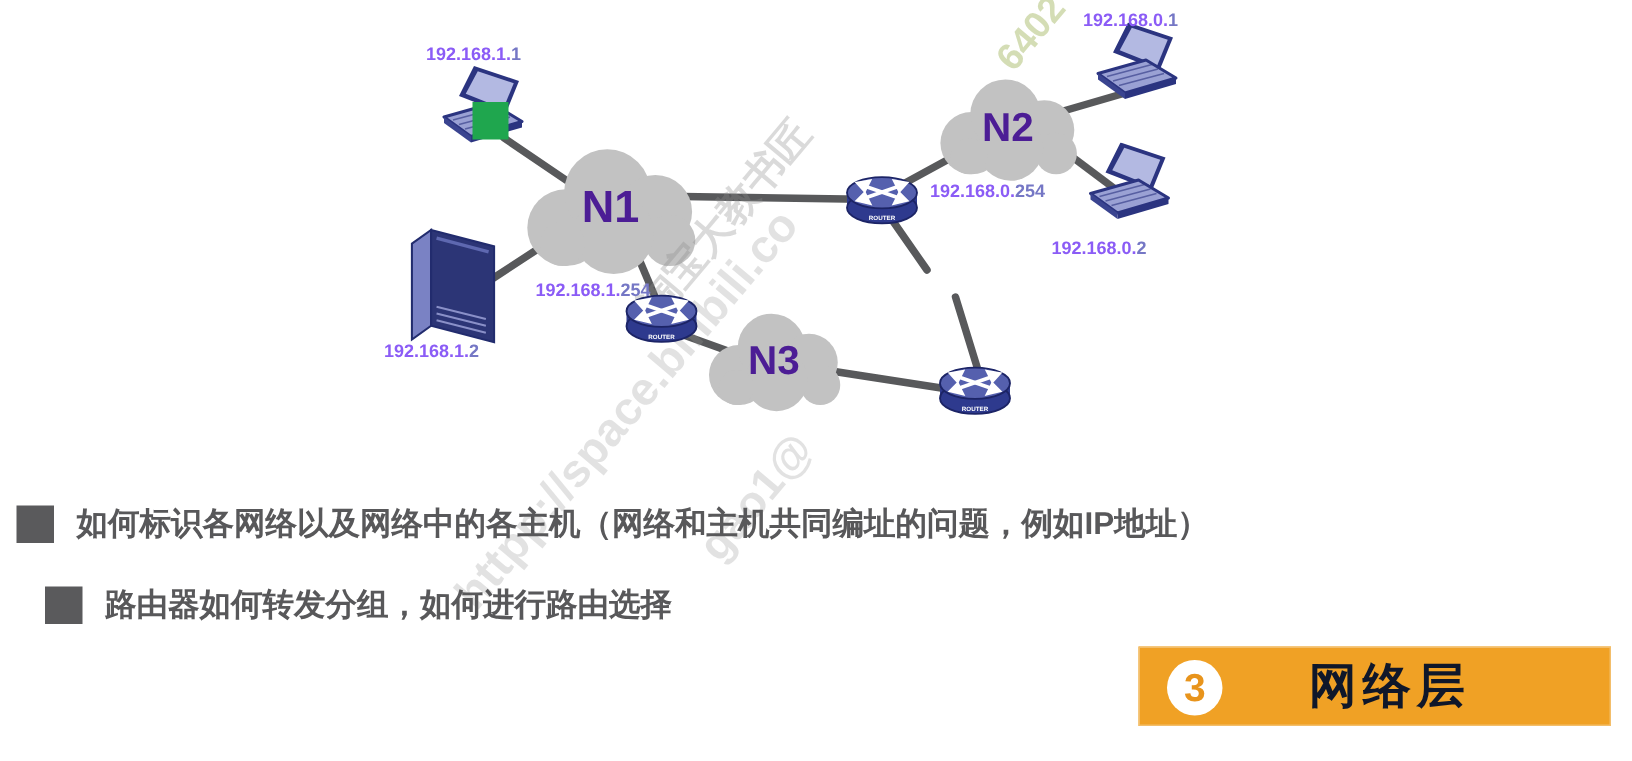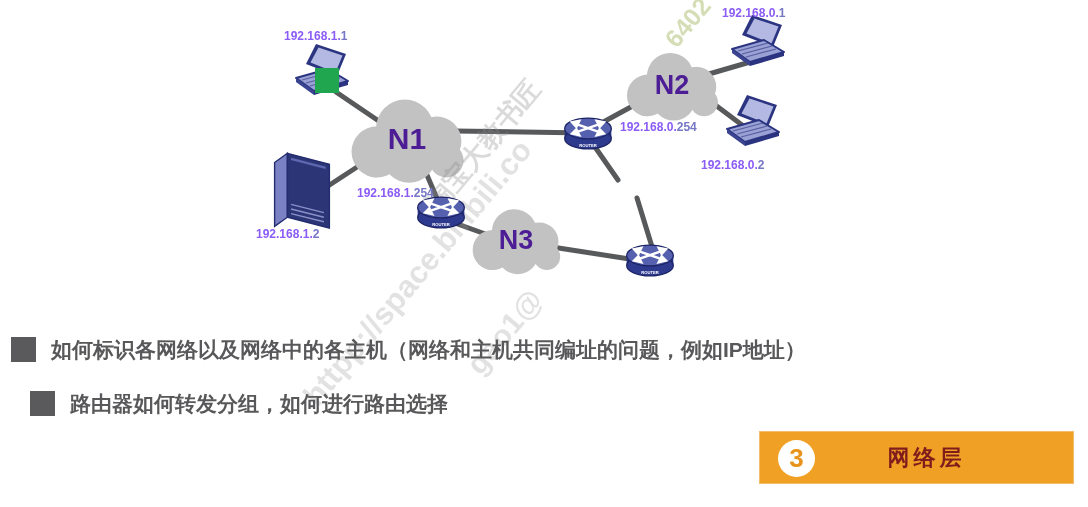--- a/index.html
+++ b/index.html
@@ -39,21 +39,21 @@
     position:absolute;left:759px;top:431px;width:315px;height:53px;
     background:#F0A125;border:1px solid #F3BE6B;box-sizing:border-box;z-index:6;
   }
   #badge-circle{
     position:absolute;left:18px;top:8px;width:37px;height:37px;border-radius:50%;
     background:#ffffff;display:flex;align-items:center;justify-content:center;
     font-weight:bold;font-size:26px;color:#E8941C;
   }
   #badge-label{
     position:absolute;inset:0;display:flex;align-items:center;justify-content:center;
-    color:#7f1d1d;font-weight:bold;font-size:22px;letter-spacing:4px;padding-left:20px;
+    color:#0f172a;font-weight:bold;font-size:32px;letter-spacing:4px;padding-left:20px;
   }
 </style>
 </head>
 <body>
 
 <div id="stage">
 
   <svg id="links">
     <line x1="336" y1="92" x2="392" y2="130"></line>
     <line x1="328" y1="186" x2="380" y2="152"></line>

